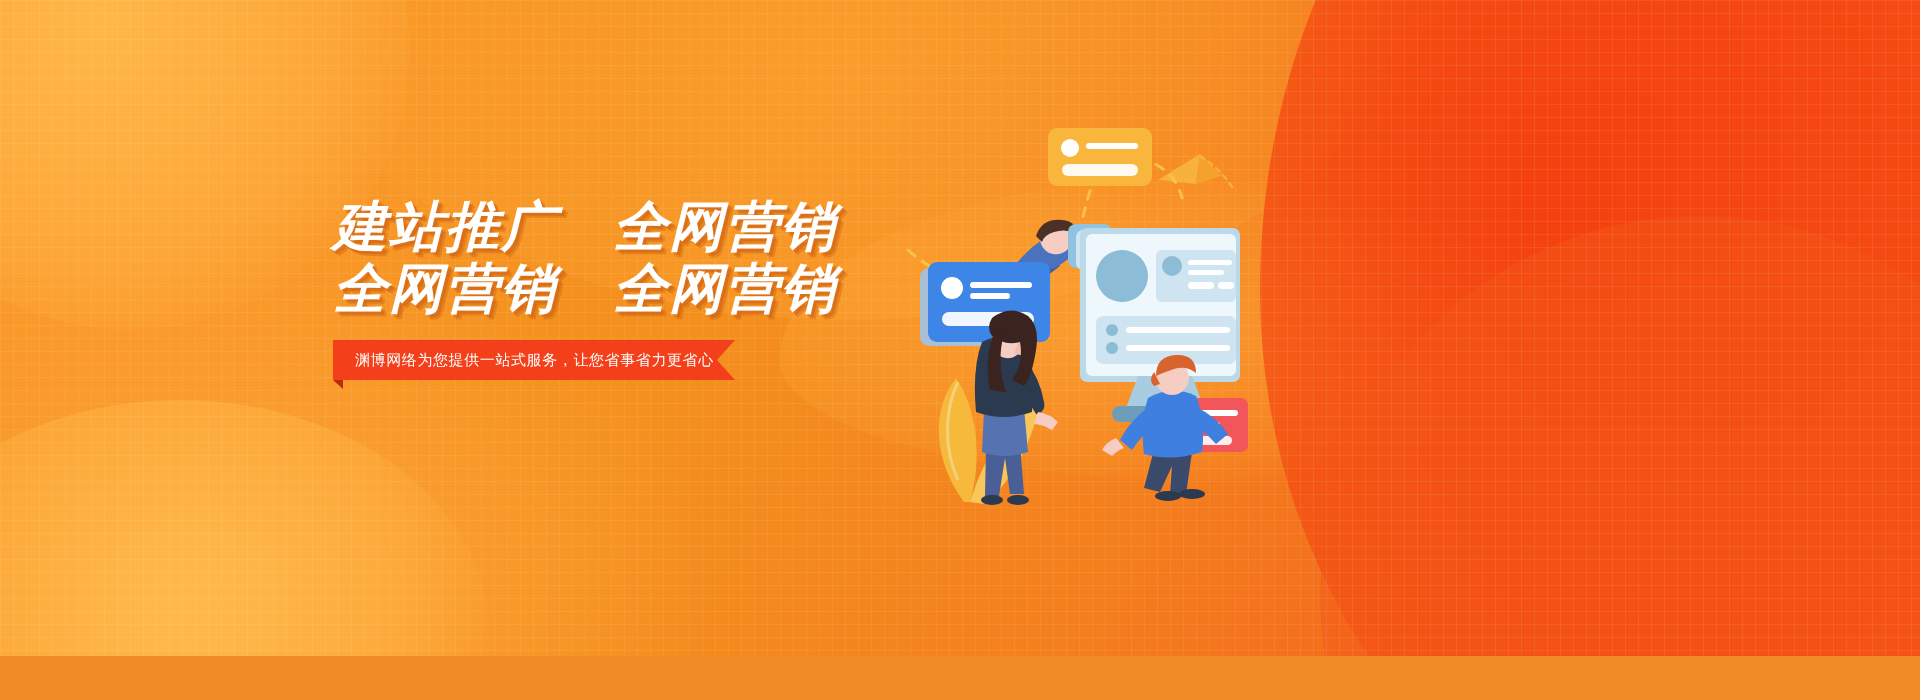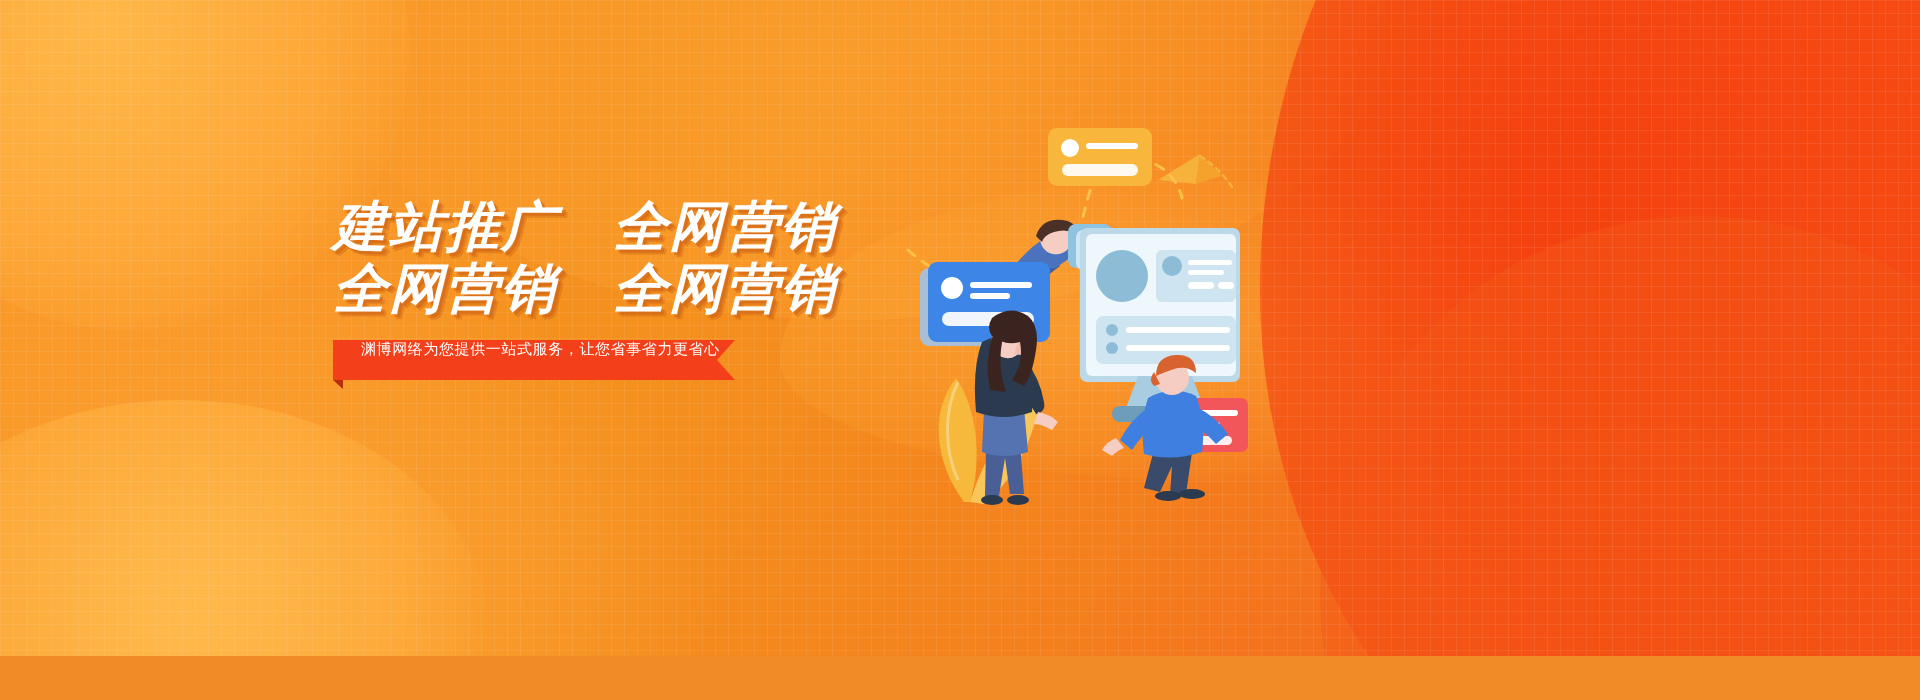--- a/index.html
+++ b/index.html
@@ -73,22 +73,22 @@
        5px 5px 0 rgba(190,84,14,.30);
     white-space:nowrap;
   }
   .headline .gap{ display:inline-block; width:22px; }
 
   
   .ribbon{
     position:absolute; left:333px; top:340px;
     height:40px; width:402px;
     background:#f4401a;
-    display:flex; 
-    padding-left:28px;
+    display:flex; align-items:center;
+    padding-left:22px;
     clip-path: polygon(0 0, 100% 0, calc(100% - 18px) 50%, 100% 100%, 0 100%);
   }
   .ribbon-text{
     color:#ffffff; font-size:15px; letter-spacing:.6px; white-space:nowrap;
   }
   .ribbon-tail{
     position:absolute; left:333px; top:380px;
     width:0; height:0;
     border-left:10px solid transparent;
     border-top:9px solid #b92d0c;

